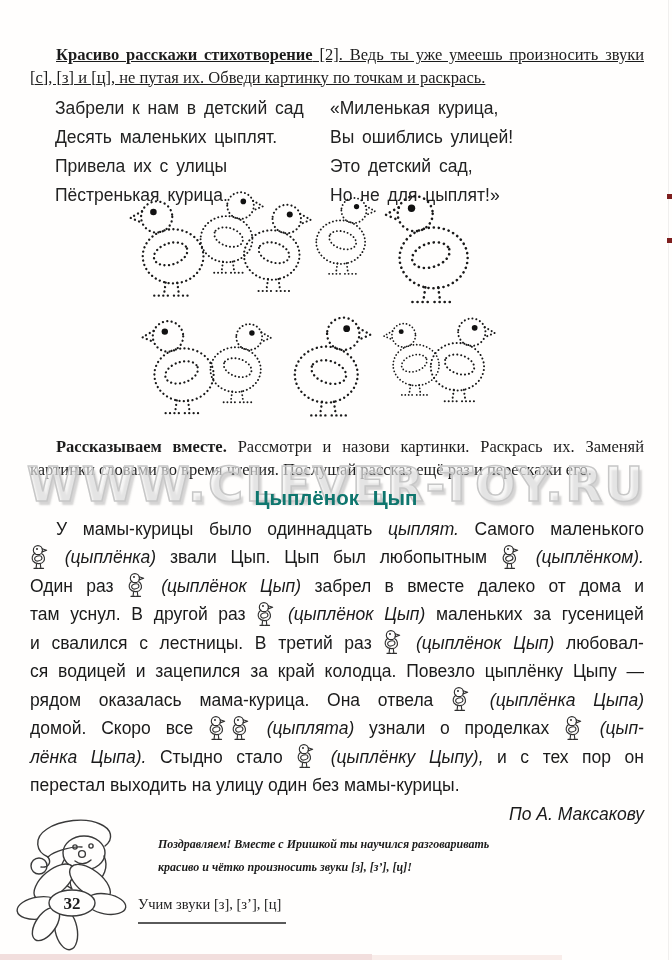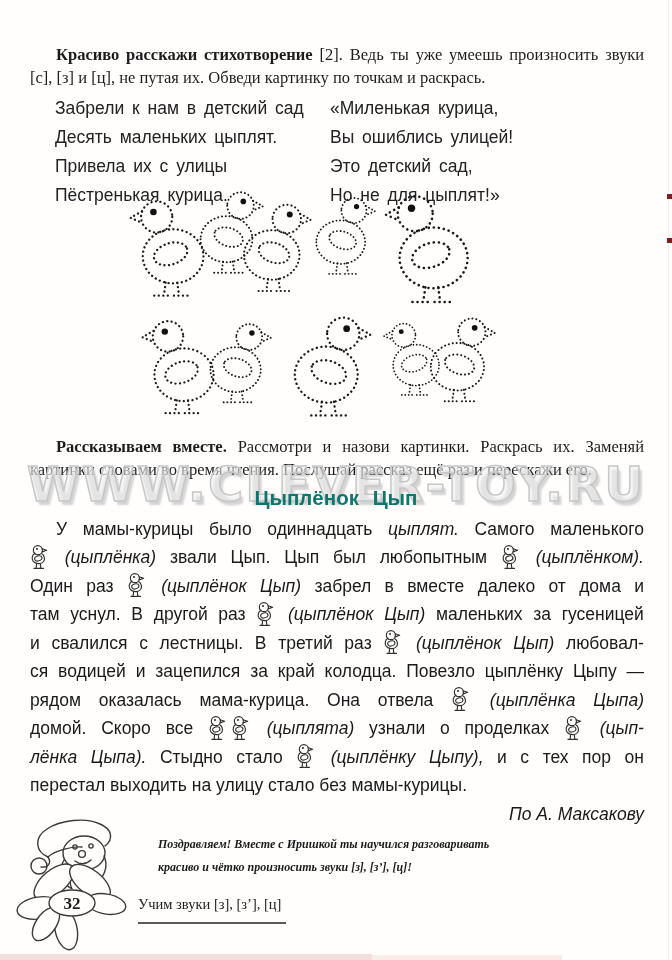--- a/index.html
+++ b/index.html
@@ -9,21 +9,21 @@
     font-family:"Liberation Serif", serif; color:#1c1c1c;
   }
 
   
   .para {
     position:absolute; left:30px; width:614px;
     font-size:16.5px; line-height:22.5px; text-align:justify; text-indent:26px;
     color:#1c1c1c;
   }
   .para b { font-weight:bold; }
-  .intro { top:44px; }
+  .intro { top:44px;text-decoration:underline; }
   .together { top:436px; }
 
   
   .poem { position:absolute; top:94px; left:0; width:672px; height:96px; }
   .poem-col {
     position:absolute; top:0;
     font-family:"Liberation Sans", sans-serif; font-size:17.5px; line-height:29px;
     color:#222; word-spacing:3px; white-space:nowrap;
   }
   .poem-left  { left:55px; }
@@ -300,21 +300,21 @@
         </span>
         <span class="it">(цыплёнку</span>
         <span class="it">Цыпу),</span>
         <span class="w">и</span>
         <span class="w">с</span>
         <span class="w">тех</span>
         <span class="w">пор</span>
         <span class="w">он</span>
       </div>
       <div class="story-line leftal">
-        <span class="w">перестал выходить на улицу стало без мамы-курицы.</span>
+        <span class="w">перестал выходить на улицу один без мамы-курицы.</span>
       </div>
       <div class="story-line right">
         <span class="byline">По А. Максакову</span>
       </div>
     </div>
 
   <svg class="gnome" width="122" height="92" viewBox="0 0 122 92">
     <g fill="none" stroke="#3a3a3a" stroke-width="1.4" stroke-linecap="round" stroke-linejoin="round">
       <path d="M24 42 C12 37 9 23 23 14 C36 5 62 2 76 9 C88 14 90 24 81 31"></path>
       <path d="M24 42 C30 36 48 31 58 32"></path>

